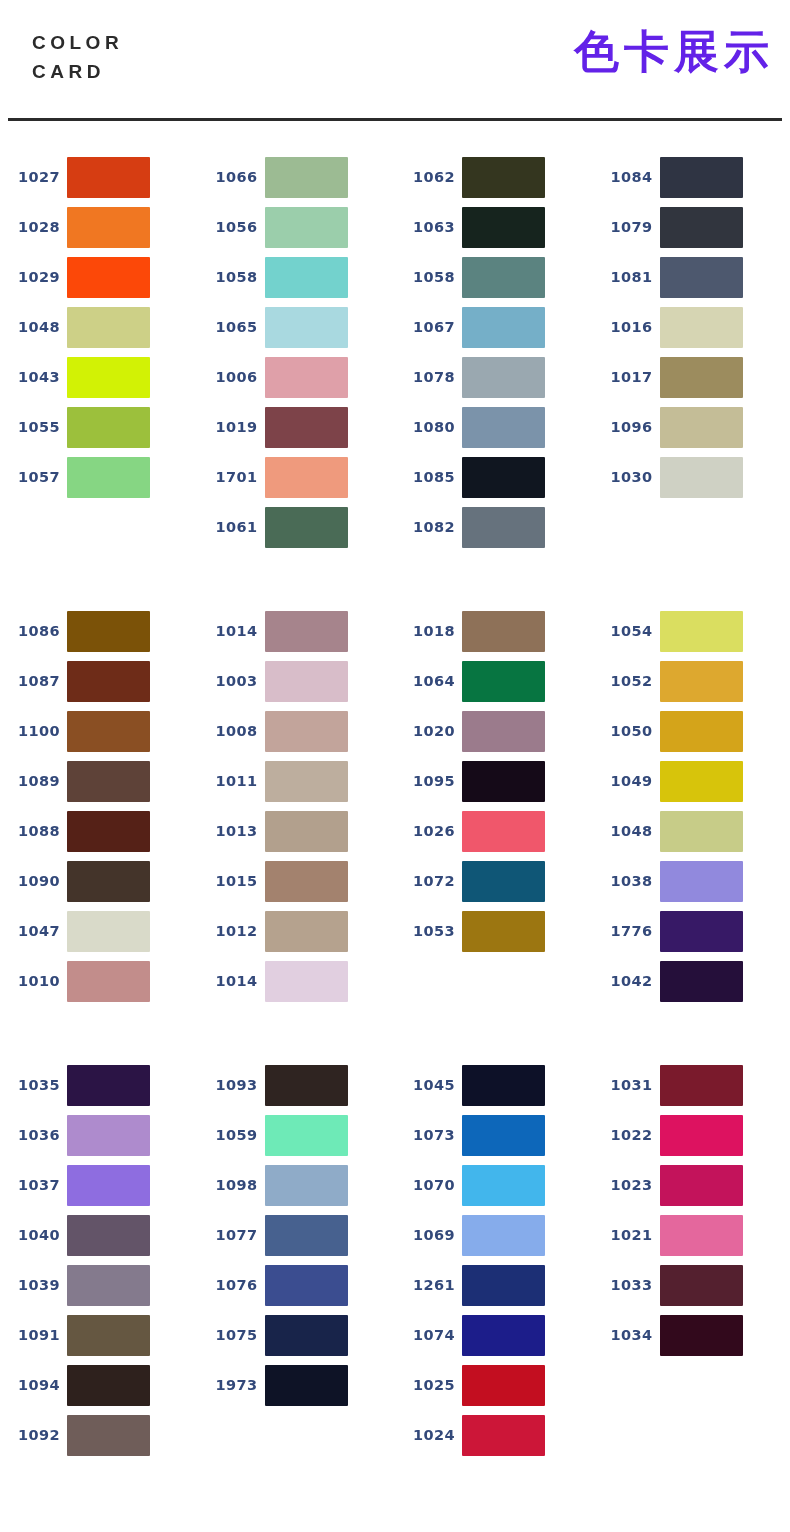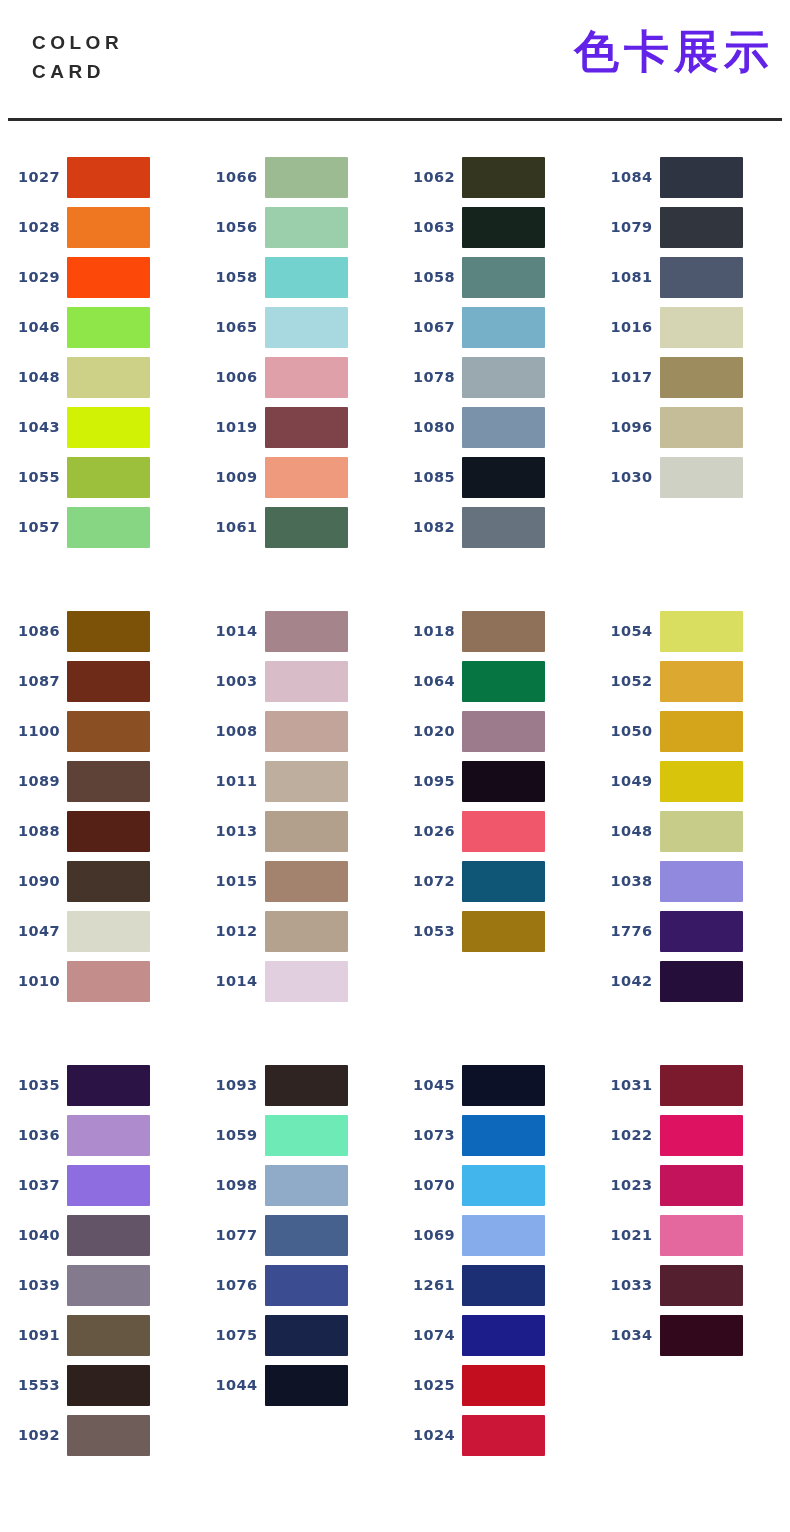--- a/index.html
+++ b/index.html
@@ -119,24 +119,20 @@
         </div>
         <div class="swatch-row">
           <div class="swatch-code">1028</div>
           <div class="swatch-chip" style="background: rgb(240, 119, 34);"></div>
         </div>
         <div class="swatch-row">
           <div class="swatch-code">1029</div>
           <div class="swatch-chip" style="background: rgb(252, 72, 8);"></div>
         </div>
         <div class="swatch-row">
-          <div class="swatch-code">1046</div>
-          <div class="swatch-chip" style="background: rgb(143, 230, 73);"></div>
-        </div>
-        <div class="swatch-row">
           <div class="swatch-code">1048</div>
           <div class="swatch-chip" style="background: rgb(205, 208, 135);"></div>
         </div>
         <div class="swatch-row">
           <div class="swatch-code">1043</div>
           <div class="swatch-chip" style="background: rgb(210, 242, 5);"></div>
         </div>
         <div class="swatch-row">
           <div class="swatch-code">1055</div>
           <div class="swatch-chip" style="background: rgb(156, 192, 60);"></div>
@@ -165,21 +161,21 @@
         </div>
         <div class="swatch-row">
           <div class="swatch-code">1006</div>
           <div class="swatch-chip" style="background: rgb(223, 160, 169);"></div>
         </div>
         <div class="swatch-row">
           <div class="swatch-code">1019</div>
           <div class="swatch-chip" style="background: rgb(125, 67, 73);"></div>
         </div>
         <div class="swatch-row">
-          <div class="swatch-code">1009</div>
+          <div class="swatch-code">1701</div>
           <div class="swatch-chip" style="background: rgb(239, 154, 125);"></div>
         </div>
         <div class="swatch-row">
           <div class="swatch-code">1061</div>
           <div class="swatch-chip" style="background: rgb(74, 107, 86);"></div>
         </div>
       </div>
       <div class="column">
         <div class="swatch-row">
           <div class="swatch-code">1062</div>
@@ -399,21 +395,21 @@
         </div>
         <div class="swatch-row">
           <div class="swatch-code">1039</div>
           <div class="swatch-chip" style="background: rgb(132, 122, 141);"></div>
         </div>
         <div class="swatch-row">
           <div class="swatch-code">1091</div>
           <div class="swatch-chip" style="background: rgb(101, 87, 65);"></div>
         </div>
         <div class="swatch-row">
-          <div class="swatch-code">1553</div>
+          <div class="swatch-code">1094</div>
           <div class="swatch-chip" style="background: rgb(46, 33, 29);"></div>
         </div>
         <div class="swatch-row">
           <div class="swatch-code">1092</div>
           <div class="swatch-chip" style="background: rgb(111, 93, 89);"></div>
         </div>
       </div>
       <div class="column">
         <div class="swatch-row">
           <div class="swatch-code">1093</div>
@@ -433,21 +429,21 @@
         </div>
         <div class="swatch-row">
           <div class="swatch-code">1076</div>
           <div class="swatch-chip" style="background: rgb(59, 77, 144);"></div>
         </div>
         <div class="swatch-row">
           <div class="swatch-code">1075</div>
           <div class="swatch-chip" style="background: rgb(24, 36, 74);"></div>
         </div>
         <div class="swatch-row">
-          <div class="swatch-code">1044</div>
+          <div class="swatch-code">1973</div>
           <div class="swatch-chip" style="background: rgb(14, 19, 38);"></div>
         </div>
       </div>
       <div class="column">
         <div class="swatch-row">
           <div class="swatch-code">1045</div>
           <div class="swatch-chip" style="background: rgb(13, 17, 40);"></div>
         </div>
         <div class="swatch-row">
           <div class="swatch-code">1073</div>

